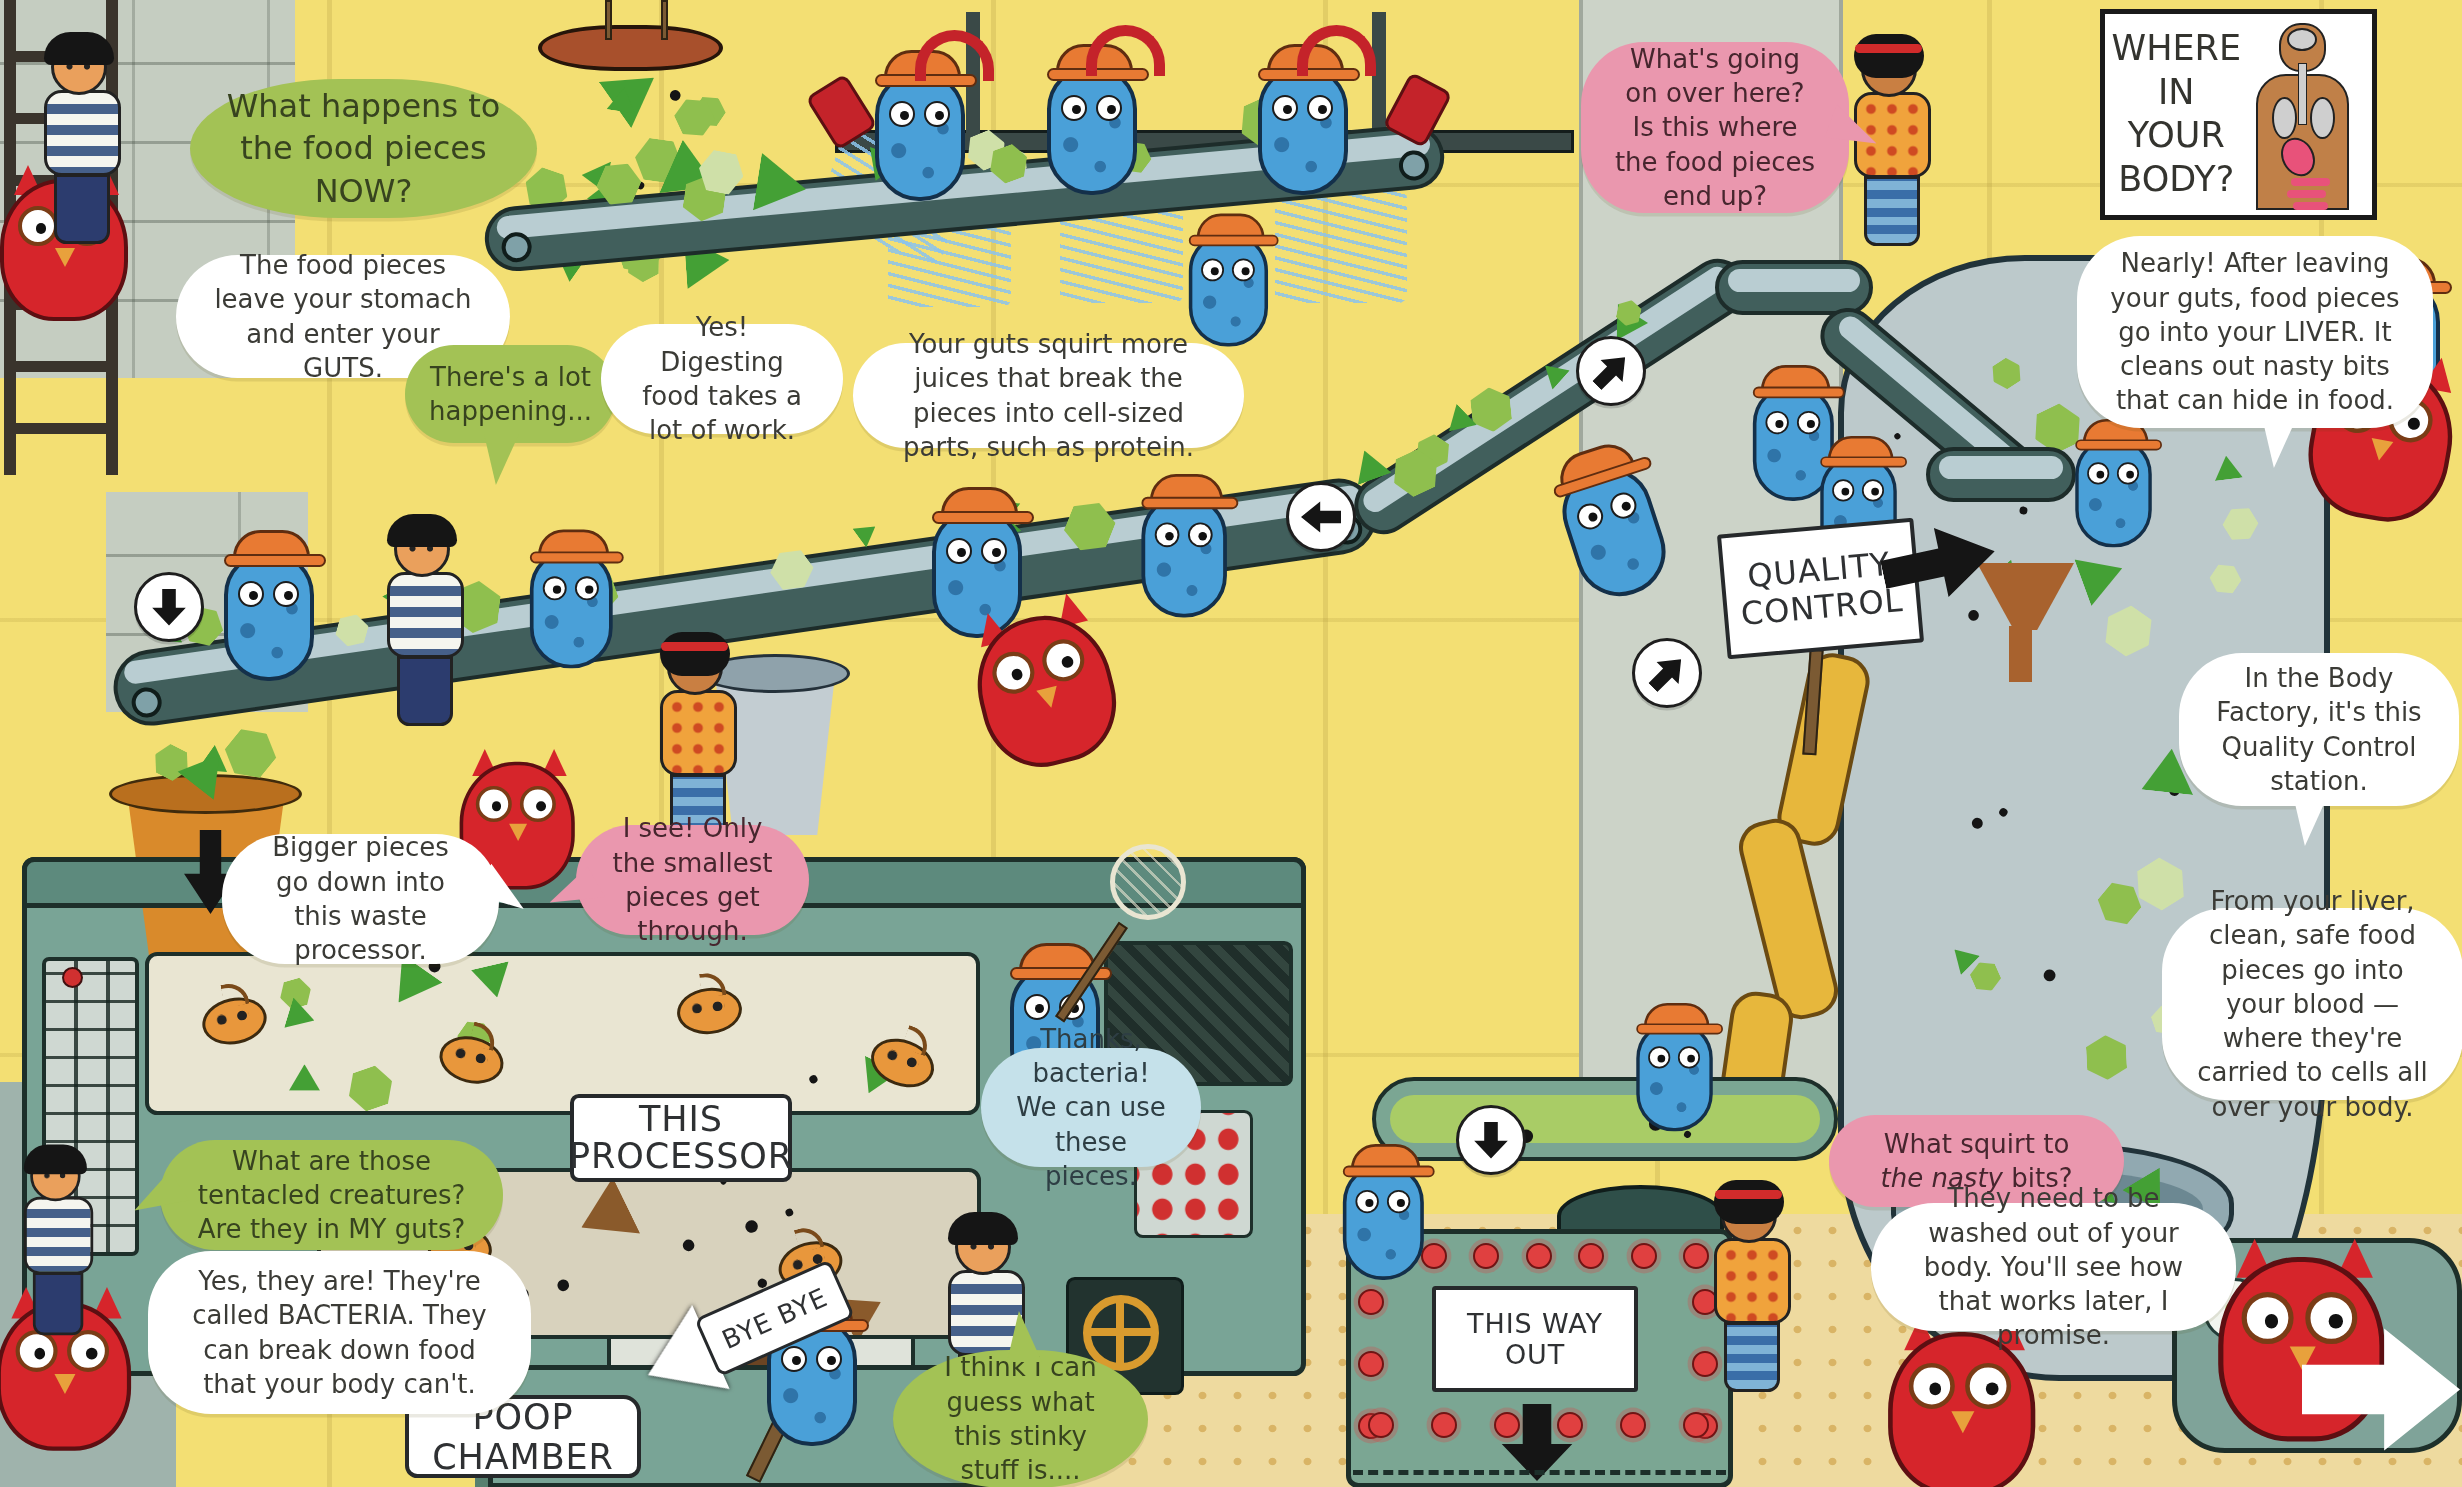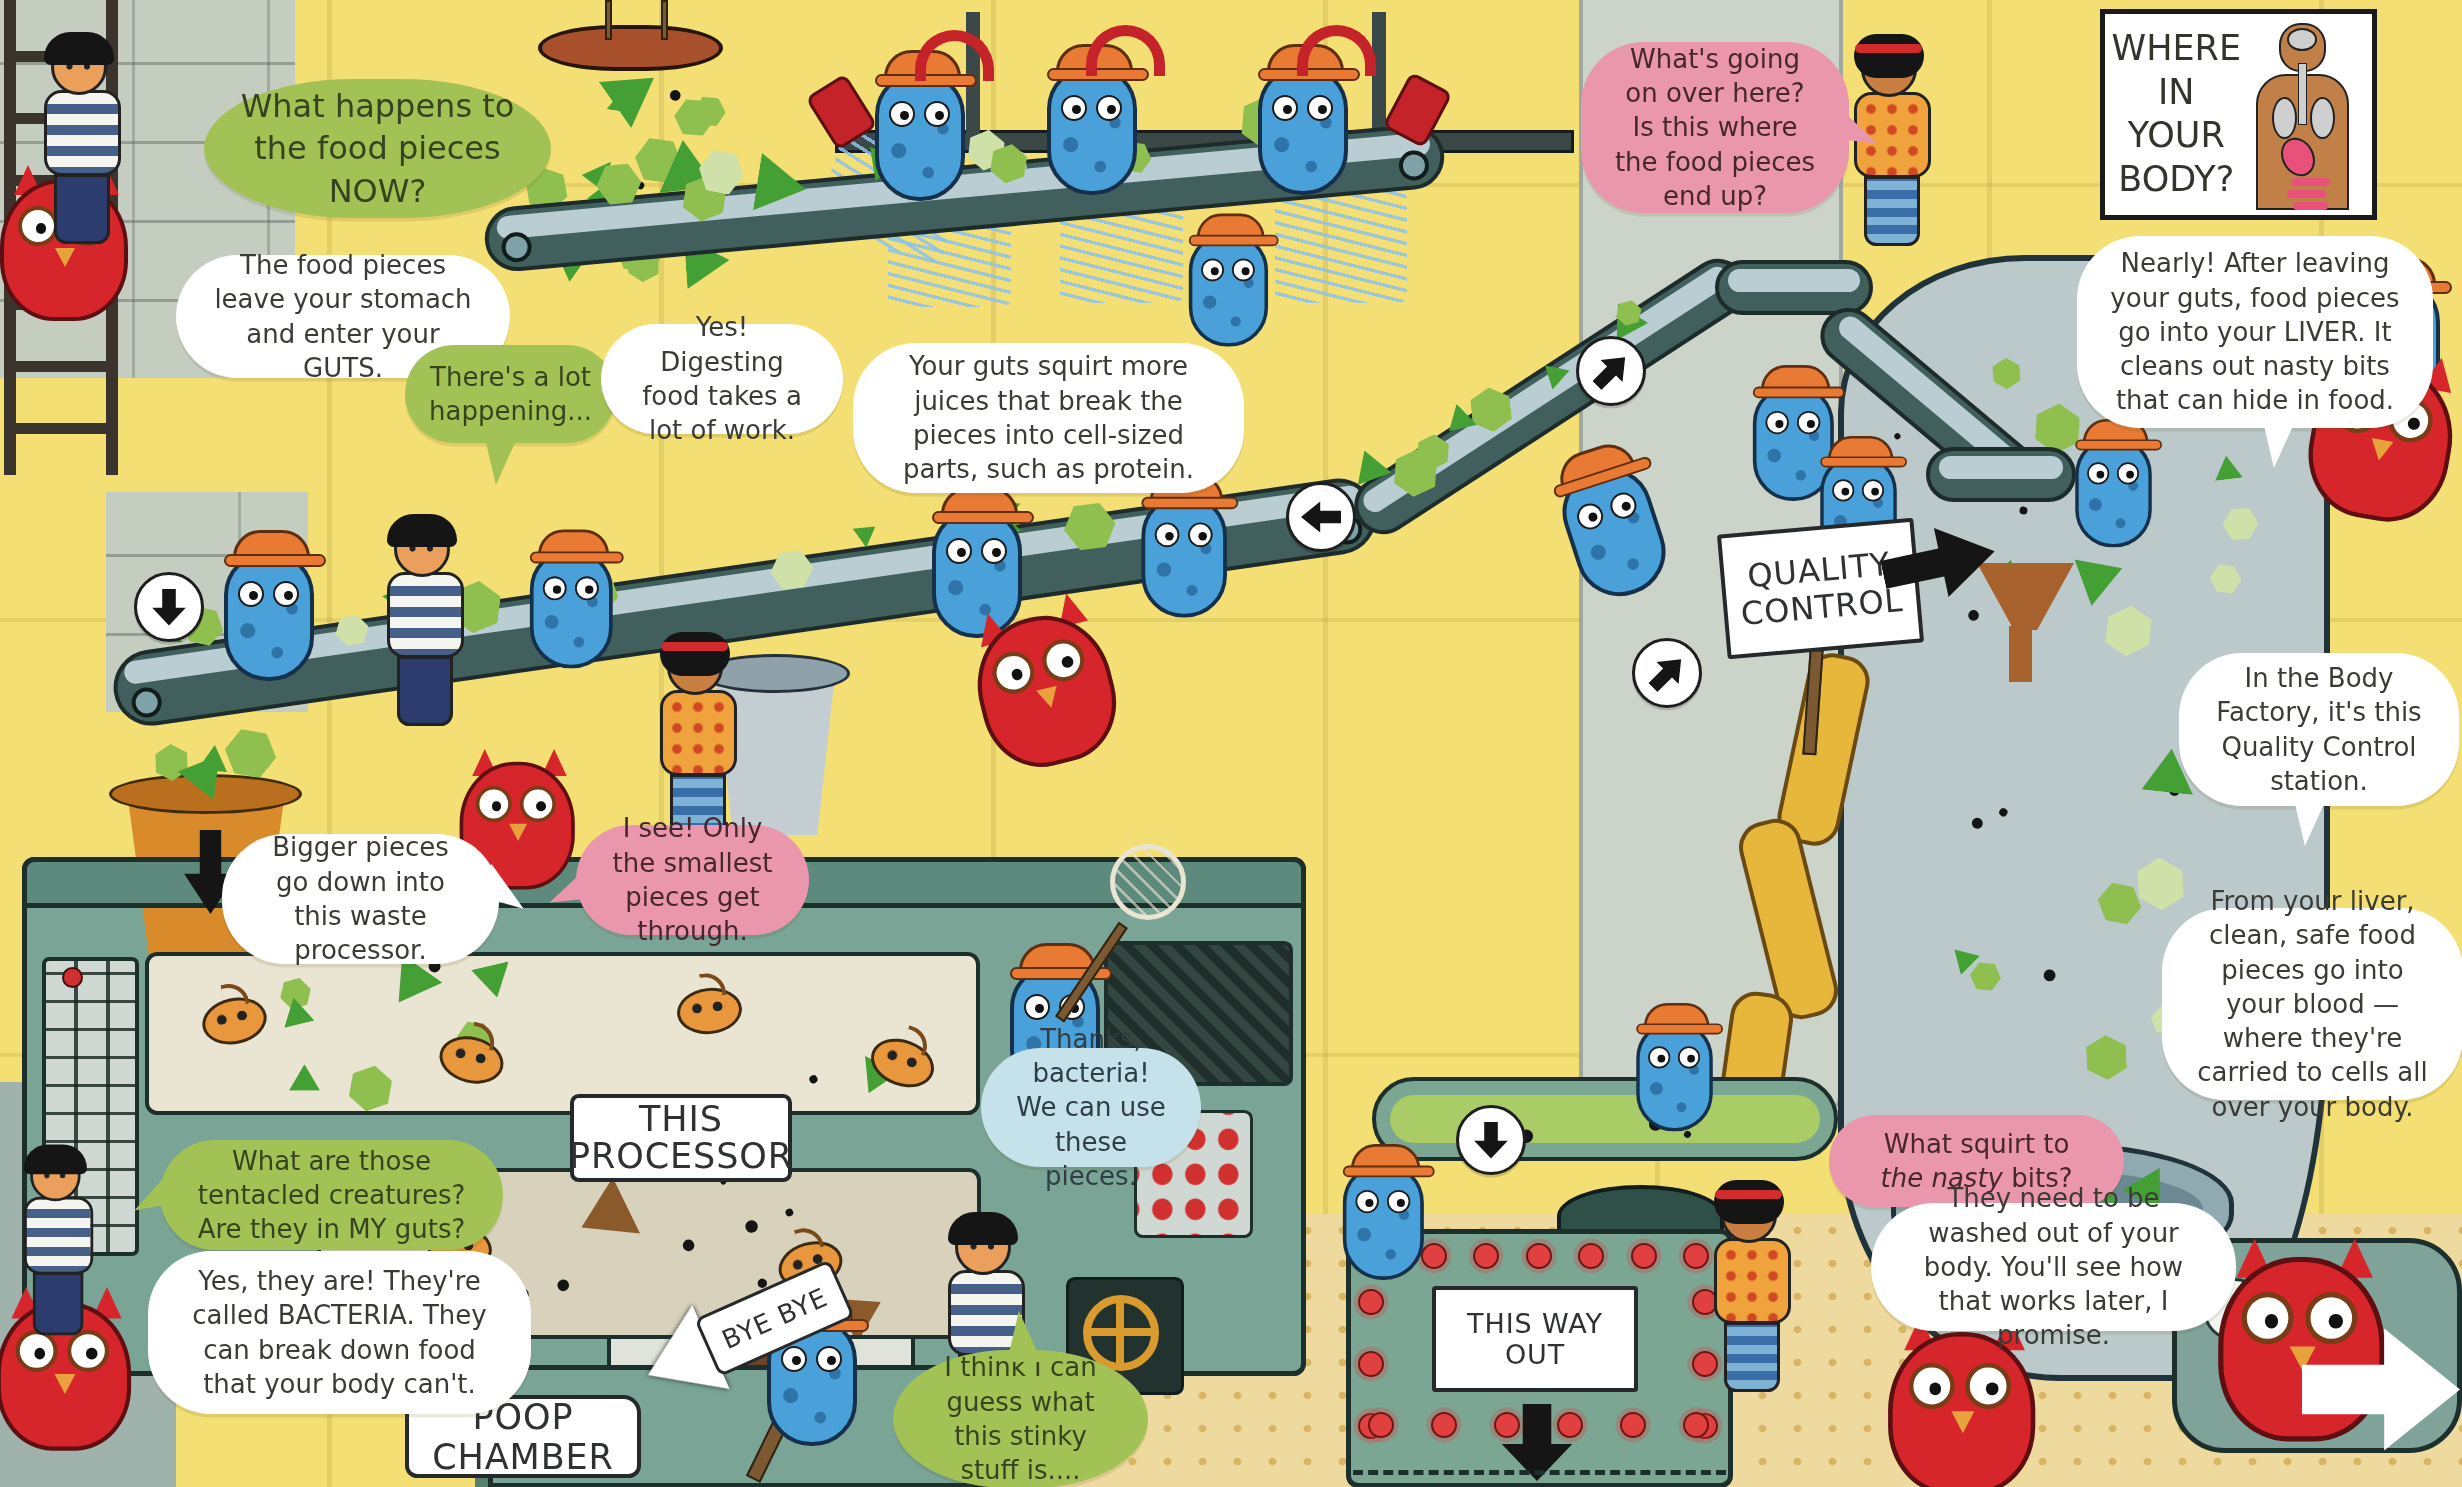--- a/index.html
+++ b/index.html
@@ -644,34 +644,34 @@
       <div style="position:absolute;left:53px;top:179px;width:35px;height:8.8px;background:#e8527a;border-radius:5.3px;"></div>
     </div>
   </div>
 
   <div class="sign" style="left:1722px;top:526px;width:197px;height:125px;font-size:32px;line-height:1.15;transform:rotate(-5deg);border-radius:3.5px;">
       <span>QUALITY CONTROL</span>
     </div>
   <div class="ar right" style="left:1882px;top:521px;width:114px;height:84px;transform:rotate(-12deg);z-index:7;"></div>
   <div class="stick" style="left:1806px;top:649px;width:14px;height:106px;transform:rotate(4deg);"></div>
 
-  <div class="bubble green q" style="left:204px;top:79px;width:347px;height:139px;">
+  <div class="bubble green q" style="left:190px;top:79px;width:347px;height:139px;">
       <span>What happens to the food pieces NOW?</span>
     </div>
   <div class="bubble" style="left:176px;top:255px;width:334px;height:123px;">
       <span>The food pieces leave your stomach and enter your GUTS.</span>
     </div>
   <div class="bubble green" style="left:405px;top:345px;width:211px;height:98px;">
       <i class="tail" style="left:79px;bottom:-42px;"></i>
       <span>There's a lot happening...</span>
     </div>
   <div class="bubble" style="left:601px;top:324px;width:242px;height:110px;">
       <span>Yes! Digesting food takes a lot of work.</span>
     </div>
-  <div class="bubble" style="left:853px;top:343px;width:391px;height:150px;">
+  <div class="bubble" style="left:853px;top:343px;width:391px;height:105px;">
       <span>Your guts squirt more juices that break the pieces into cell-sized parts, such as protein.</span>
     </div>
   <div class="bubble pink" style="left:1581px;top:42px;width:268px;height:171px;">
       <i class="tail" style="right:-23px;top:62px;transform:rotate(-70deg);"></i>
       <span>What's going on over here? Is this where the food pieces end up?</span>
     </div>
   <div class="bubble" style="left:2077px;top:236px;width:356px;height:192px;">
       <i class="tail" style="left:185px;bottom:-40px;"></i>
       <span>Nearly! After leaving your guts, food pieces go into your LIVER. It cleans out nasty bits that can hide in food.</span>
     </div>

